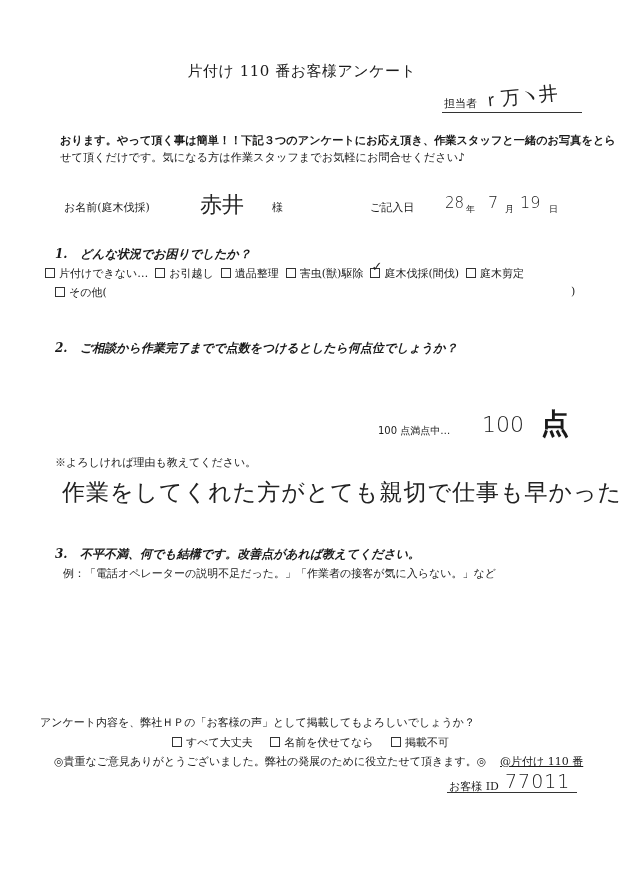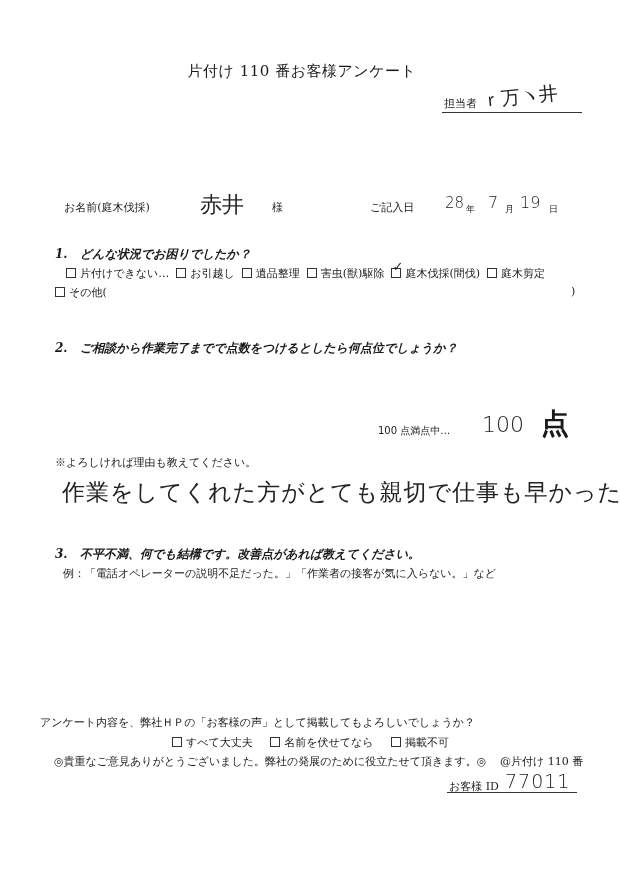--- a/index.html
+++ b/index.html
@@ -26,53 +26,55 @@
   .score-label { left: 378px; top: 424px; font-size: 10px; font-family: "DejaVu Sans", sans-serif; }
   .score-val { left: 482px; top: 412px; font-size: 22px; }
   .score-unit { left: 541px; top: 405px; font-size: 28px; font-weight: bold; }
   .reason-label { left: 55px; top: 455px; font-size: 11px; }
   .reason { left: 62px; top: 477px; font-size: 23px; letter-spacing: 1px; }
   .example { left: 55px; top: 566px; font-size: 11px; margin-left: 8px; }
   .publish-q { left: 40px; top: 715px; font-size: 11px; }
   .publish-opts { left: 172px; top: 735px; font-size: 11px; }
   .publish-opts span.opt-item { margin-right: 14px; margin-top: 20px; }
   .thanks { left: 54px; top: 754px; font-size: 11px; }
-  .sig { left: 500px; top: 754px; font-size: 11px; }
+  .sig { left: 500px; top: 754px; font-size: 11px; text-decoration: underline; }
   .custid { left: 447px; top: 774px; width: 130px; height: 18px; border-bottom: 1px solid #333; }
   .custid-label { position: absolute; left: 2px; top: 5px; font-size: 11px; }
   .custid-val { position: absolute; left: 58px; top: -4px; font-size: 19px; letter-spacing: 1px; }
 </style>
 </head>
 <body>
 
 <div class="abs title">片付け 110 番お客様アンケート</div>
 
 <div class="abs staff">
   <span class="staff-label">担当者</span>
   <span class="staff-sign hand">ｒ万ヽ井</span>
 </div>
 
 <div class="abs intro">
+  <div class="b">おります。やって頂く事は簡単！！下記３つのアンケートにお応え頂き、作業スタッフと一緒のお写真をとら</div>
+  <div>せて頂くだけです。気になる方は作業スタッフまでお気軽にお問合せください♪</div>
 </div>
 
 <div class="abs name-row" style="left:64px;">お名前(庭木伐採)</div>
 <div class="abs hand" style="left:200px; top:190px; font-size:22px;">赤井</div>
 <div class="abs name-row" style="left:272px;">様</div>
 <div class="abs name-row" style="left:370px;">ご記入日</div>
 <div class="abs hand" style="left:445px; top:194px; font-size:15px;">28</div>
 <div class="abs name-row" style="left:466px; top:203px; font-size:9px;">年</div>
 <div class="abs hand" style="left:488px; top:193px; font-size:16px;">7</div>
 <div class="abs name-row" style="left:505px; top:203px; font-size:9px;">月</div>
 <div class="abs hand" style="left:520px; top:193px; font-size:16px;">19</div>
 <div class="abs name-row" style="left:549px; top:203px; font-size:9px;">日</div>
 
 <div class="abs q" style="left:55px; top:246px;">
   <span>1.</span>&nbsp;&nbsp;&nbsp;<span>どんな状況でお困りでしたか？</span>
 </div>
-<div class="abs opt" style="left:66px; top:266px;">
+<div class="abs opt" style="left:45px; top:266px;">
   <span><span class="box"></span><span>片付けできない…</span></span>&nbsp;
   <span><span class="box"></span><span>お引越し</span></span>&nbsp;
   <span><span class="box"></span><span>遺品整理</span></span>&nbsp;
   <span><span class="box"></span><span>害虫(獣)駆除</span></span>&nbsp;
   <span><span class="box checked"></span><span>庭木伐採(間伐)</span></span>&nbsp;
   <span><span class="box"></span><span>庭木剪定</span></span>
 </div>
 <div class="abs opt" style="left:55px; top:285px;">
   <span class="box"></span><span>その他(</span>
 </div>

